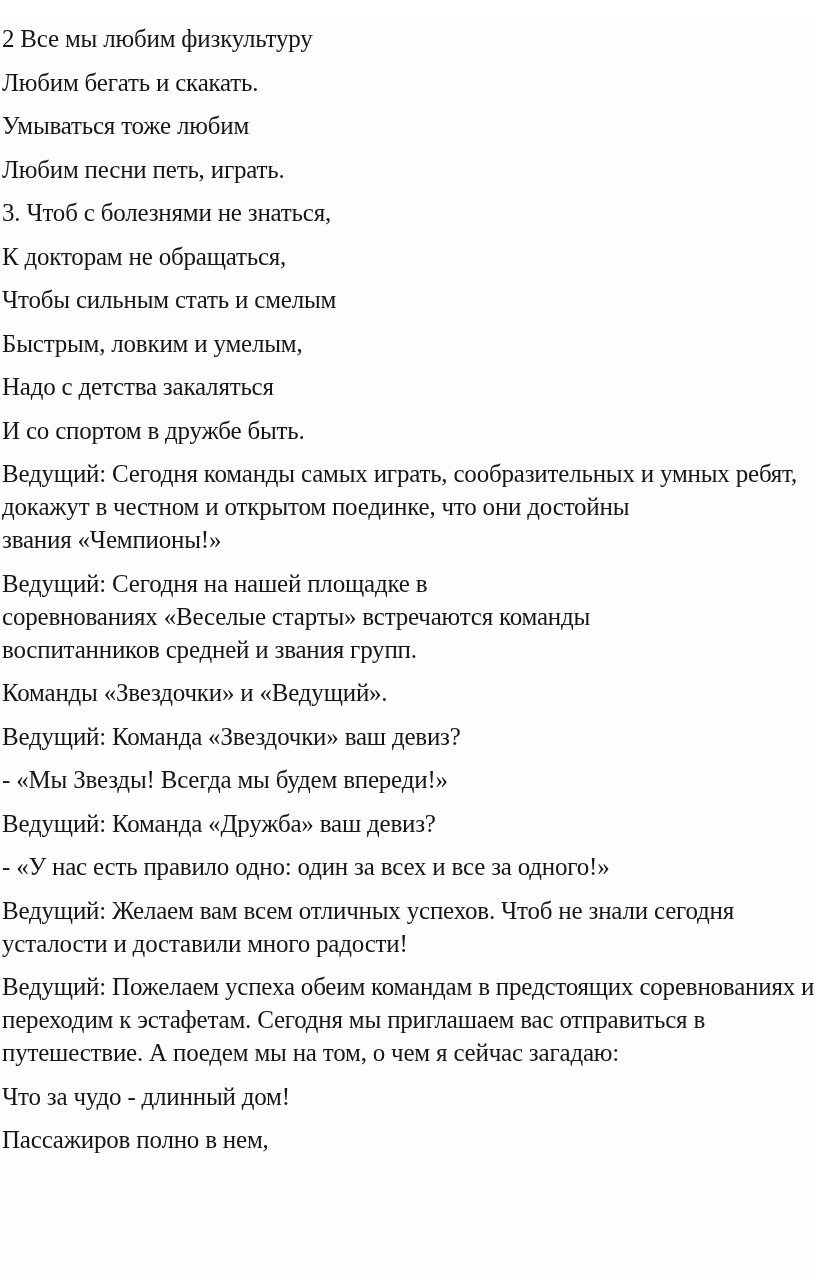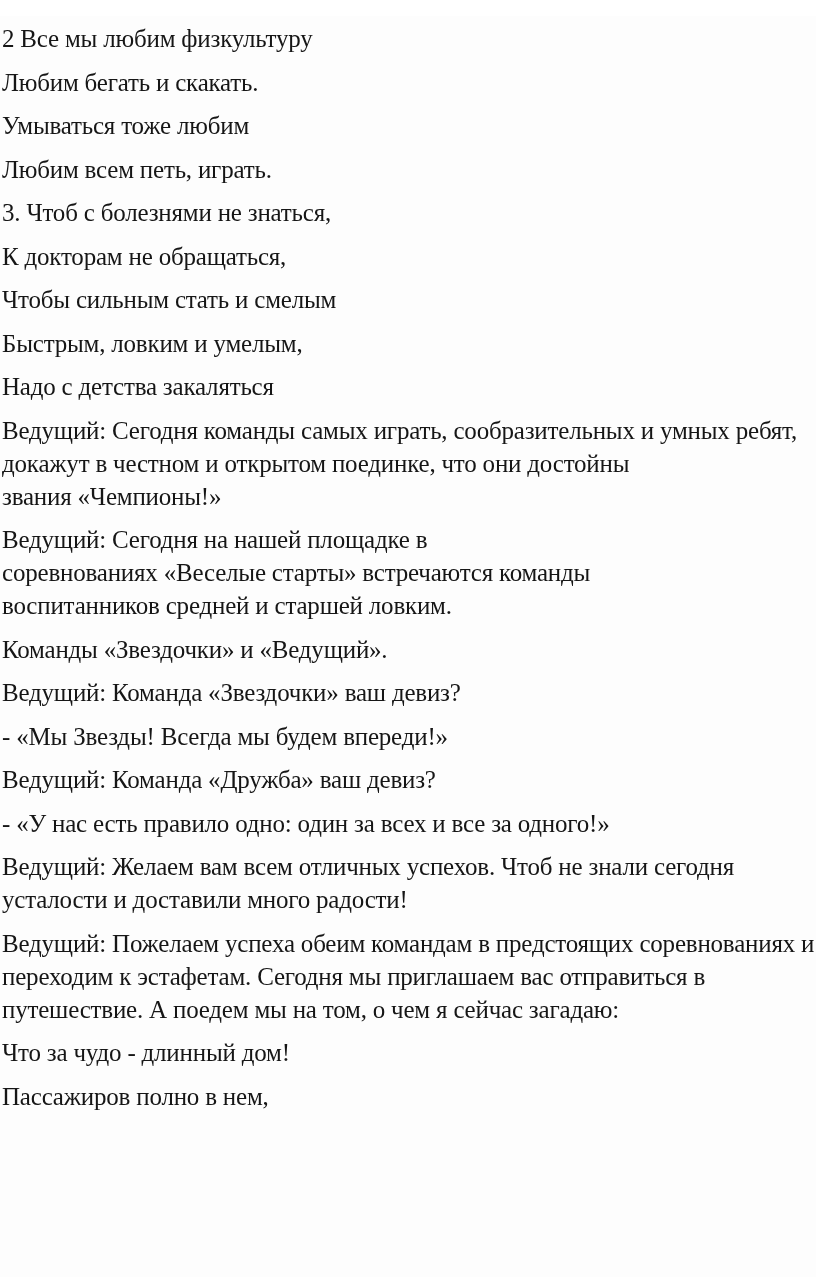--- a/index.html
+++ b/index.html
@@ -42,46 +42,49 @@
       <p class="para">
         <span class="line">2 Все мы любим физкультуру</span>
       </p>
       <p class="para">
         <span class="line">Любим бегать и скакать.</span>
       </p>
       <p class="para">
         <span class="line">Умываться тоже любим</span>
       </p>
       <p class="para">
-        <span class="line">Любим всем петь, играть.</span>
+        <span class="line">Любим песни петь, играть.</span>
       </p>
       <p class="para">
         <span class="line">3. Чтоб с болезнями не знаться,</span>
       </p>
       <p class="para">
         <span class="line">К докторам не обращаться,</span>
       </p>
       <p class="para">
         <span class="line">Чтобы сильным стать и смелым</span>
       </p>
       <p class="para">
         <span class="line">Быстрым, ловким и умелым,</span>
       </p>
       <p class="para">
         <span class="line">Надо с детства закаляться</span>
       </p>
       <p class="para">
+        <span class="line">И со спортом в дружбе быть.</span>
+      </p>
+      <p class="para">
         <span class="line">Ведущий: Сегодня команды самых играть, сообразительных и умных ребят,</span>
         <span class="line">докажут в честном и открытом поединке, что они достойны</span>
         <span class="line">звания «Чемпионы!»</span>
       </p>
       <p class="para">
         <span class="line">Ведущий: Сегодня на нашей площадке в</span>
         <span class="line">соревнованиях «Веселые старты» встречаются команды</span>
-        <span class="line">воспитанников средней и старшей ловким.</span>
+        <span class="line">воспитанников средней и звания групп.</span>
       </p>
       <p class="para">
         <span class="line">Команды «Звездочки» и «Ведущий».</span>
       </p>
       <p class="para">
         <span class="line">Ведущий: Команда «Звездочки» ваш девиз?</span>
       </p>
       <p class="para">
         <span class="line">- «Мы Звезды! Всегда мы будем впереди!»</span>
       </p>

